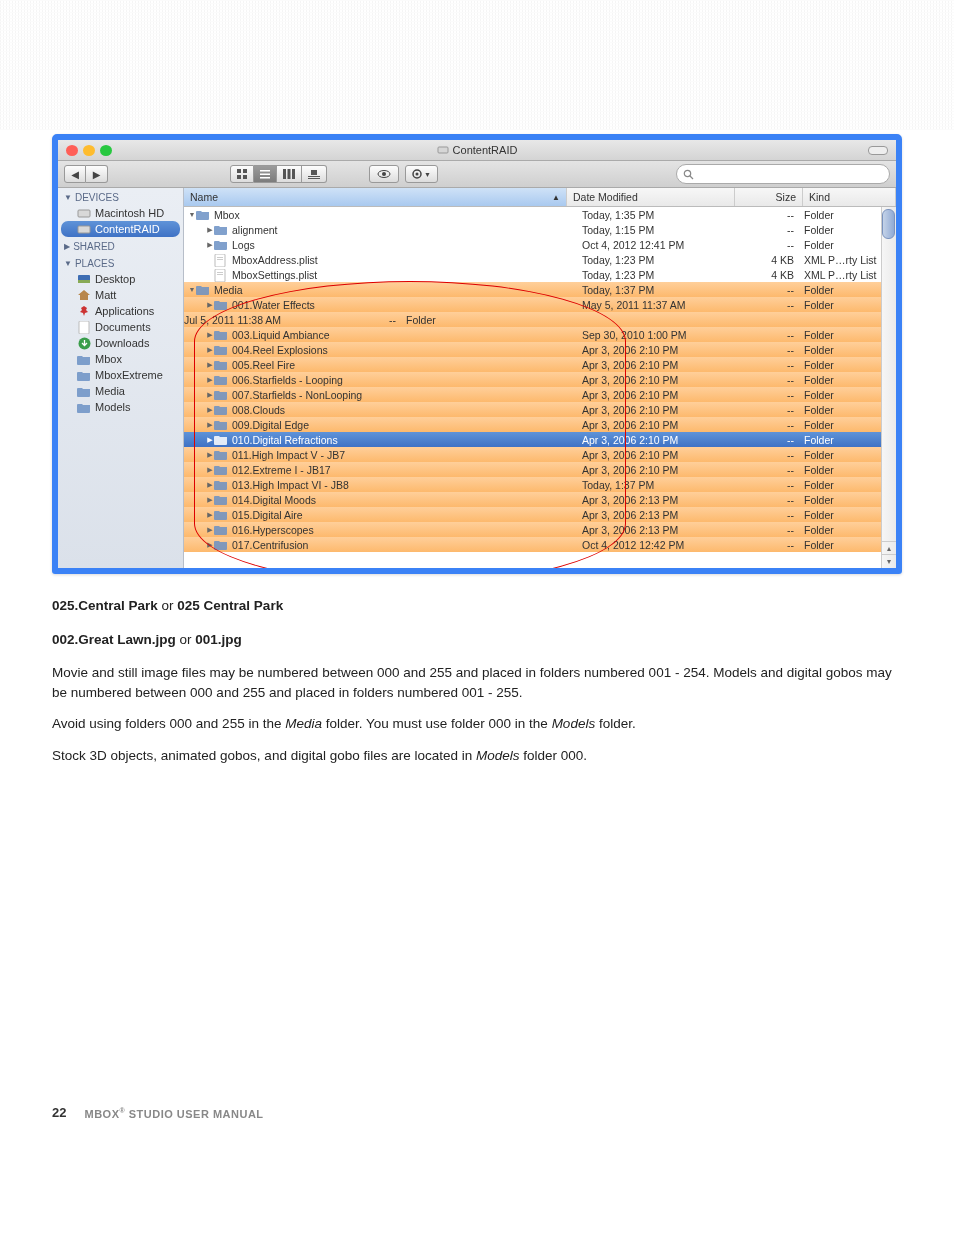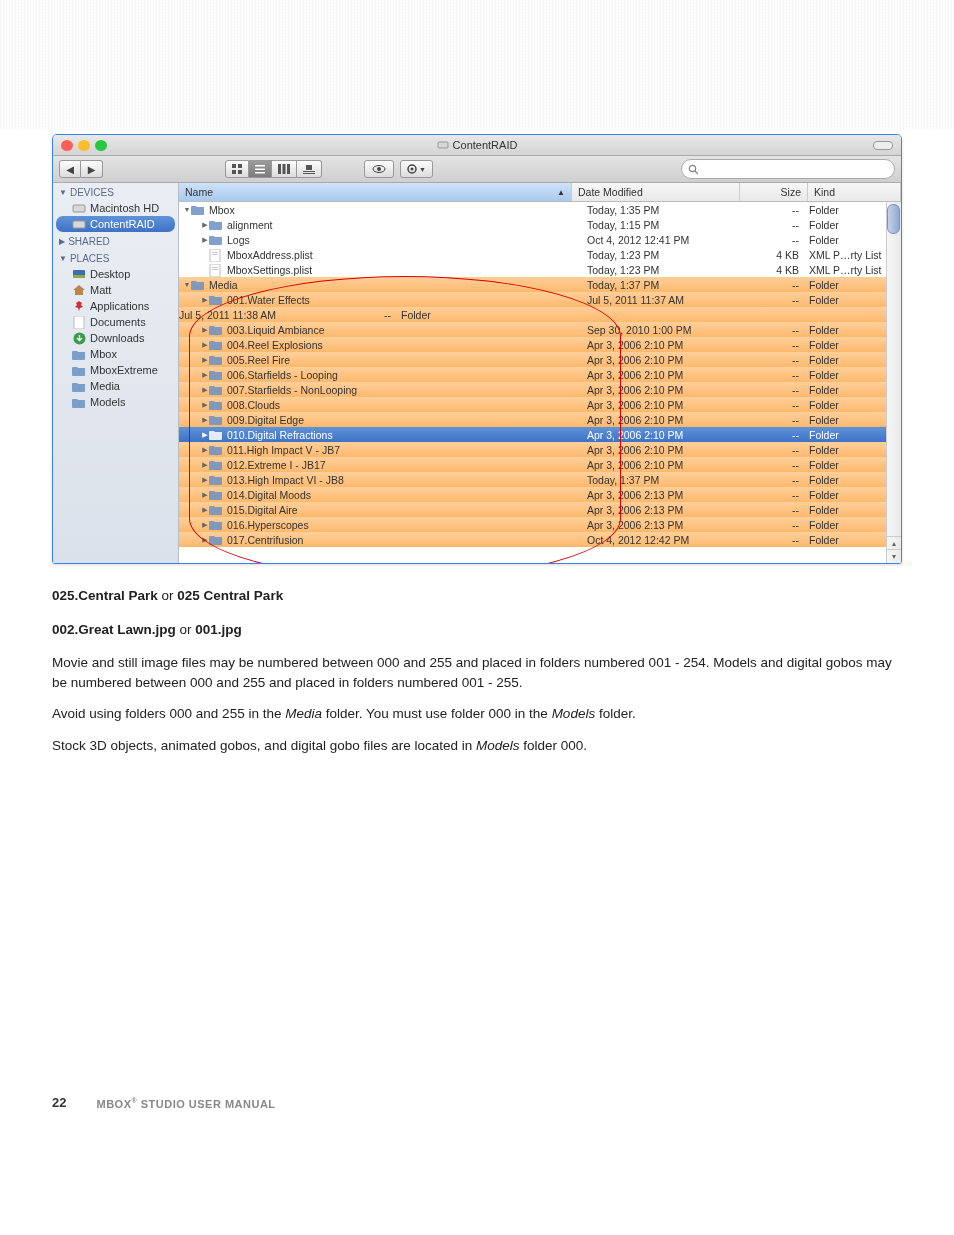--- a/index.html
+++ b/index.html
@@ -1,18 +1,18 @@
 <!DOCTYPE html>
 <html><head>
 <meta charset="utf-8">
 <style>
 body{margin:0;font-family:Arial,Helvetica,sans-serif;font-size:13px;color:#333;background:#fff;width:954px}
 .page{padding:0 52px 40px;box-sizing:border-box}
 .map-bg{height:130px;background:repeating-linear-gradient(0deg,#fafafa,#fafafa 1px,transparent 1px,transparent 3px),repeating-linear-gradient(90deg,#f0f0f0,#f0f0f0 1px,transparent 1px,transparent 3px);opacity:.6}
-.finder{border:1px solid #3b82f6;border-radius:5px 5px 3px 3px;overflow:hidden;margin:4px 0 22px;box-shadow:0 1px 3px rgba(0,0,0,.15)}
+.finder{border:6px solid #3b82f6;border-radius:5px 5px 3px 3px;overflow:hidden;margin:4px 0 22px;box-shadow:0 1px 3px rgba(0,0,0,.15)}
 .titlebar{background:linear-gradient(#e8e8e8,#d4d4d4);height:20px;border-bottom:1px solid #aaa;display:flex;align-items:center;position:relative;font-size:11px}
 .tl-btns{display:flex;gap:5px;padding-left:8px}
 .os-btn{width:11px;height:11px;border-radius:50%;border:none}
 .os-red{background:#ff5f57}
 .os-yellow{background:#febc2e}
 .os-green{background:#28c840}
 .tl-title{position:absolute;left:0;right:0;text-align:center;pointer-events:none}
 .tl-pill{position:absolute;right:8px;width:18px;height:7px;border:1px solid #999;border-radius:4px;background:#eee}
 .toolbar{background:linear-gradient(#e4e4e4,#cfcfcf);height:26px;border-bottom:1px solid #aaa;display:flex;align-items:center;gap:6px;padding:0 6px;font-size:11px}
 .tb-group{display:flex}
@@ -53,21 +53,21 @@
 .row.sel .tri{color:#fff}
 .row.hl{background:linear-gradient(#ffcf9a,#fdb96d)}
 .circ{position:absolute;left:10px;top:74px;width:430px;height:301px;border:1.5px solid #d00;border-radius:50%/20%;pointer-events:none;z-index:5}
 .scrollbar{position:absolute;right:0;top:0;bottom:0;width:14px;background:linear-gradient(90deg,#f6f6f6,#eaeaea);border-left:1px solid #ccc}
 .sb-thumb{position:absolute;right:1px;top:2px;width:11px;height:28px;background:linear-gradient(90deg,#c5d3e8,#90aad4);border:1px solid #7a93be;border-radius:6px}
 .sb-ar{position:absolute;right:0;width:14px;height:13px;display:flex;align-items:center;justify-content:center;font-size:8px;color:#666;border-top:1px solid #ccc}
 .status{background:linear-gradient(#eee,#ddd);border-top:1px solid #bbb;text-align:center;font-size:10.5px;padding:2px;position:relative}
 .body-text p{line-height:1.45;margin:0 0 12px;color:#222;font-size:13.5px}
 .body-text .center{margin:14px 0}
 .body-text em.it{font-style:italic}
-.footer{display:flex;align-items:baseline;gap:30px;margin-top:340px;font-size:12px}
+.footer{display:flex;align-items:baseline;gap:18px;margin-top:340px;font-size:12px}
 .footer .pg{font-weight:bold;font-size:13px}
 .footer .ft{color:#888;letter-spacing:.5px;font-weight:bold;font-size:11px}
 .footer sup{font-size:7px}
 </style>
 </head>
 <body>
 
 <div class="map-bg"></div>
 
 <div class="page">
@@ -353,21 +353,21 @@
               <div class="r-kind">Folder</div>
             </div>
             <div class="row hl">
               <div class="r-name ind1">
                 <span class="tri">▶</span>
                 <span class="fold-ic"><svg width="14" height="11">
                     <path d="M1 2h4l1 1h7v7a1 1 0 0 1-1 1H1a1 1 0 0 1-1-1V3a1 1 0 0 1 1-1z" fill="#6b90c4" opacity=".85"></path>
                   </svg></span>
                 <span>001.Water Effects</span>
               </div>
-              <div class="r-date">Jul 5, 2011 11:37 AM</div>
+              <div class="r-date">May 5, 2011 11:37 AM</div>
               <div class="r-size">--</div>
               <div class="r-kind">Folder</div>
             </div>
             <div class="row hl">
               <div class="r-date">Jul 5, 2011 11:38 AM</div>
               <div class="r-size">--</div>
               <div class="r-kind">Folder</div>
             </div>
             <div class="row hl">
               <div class="r-name ind1">

